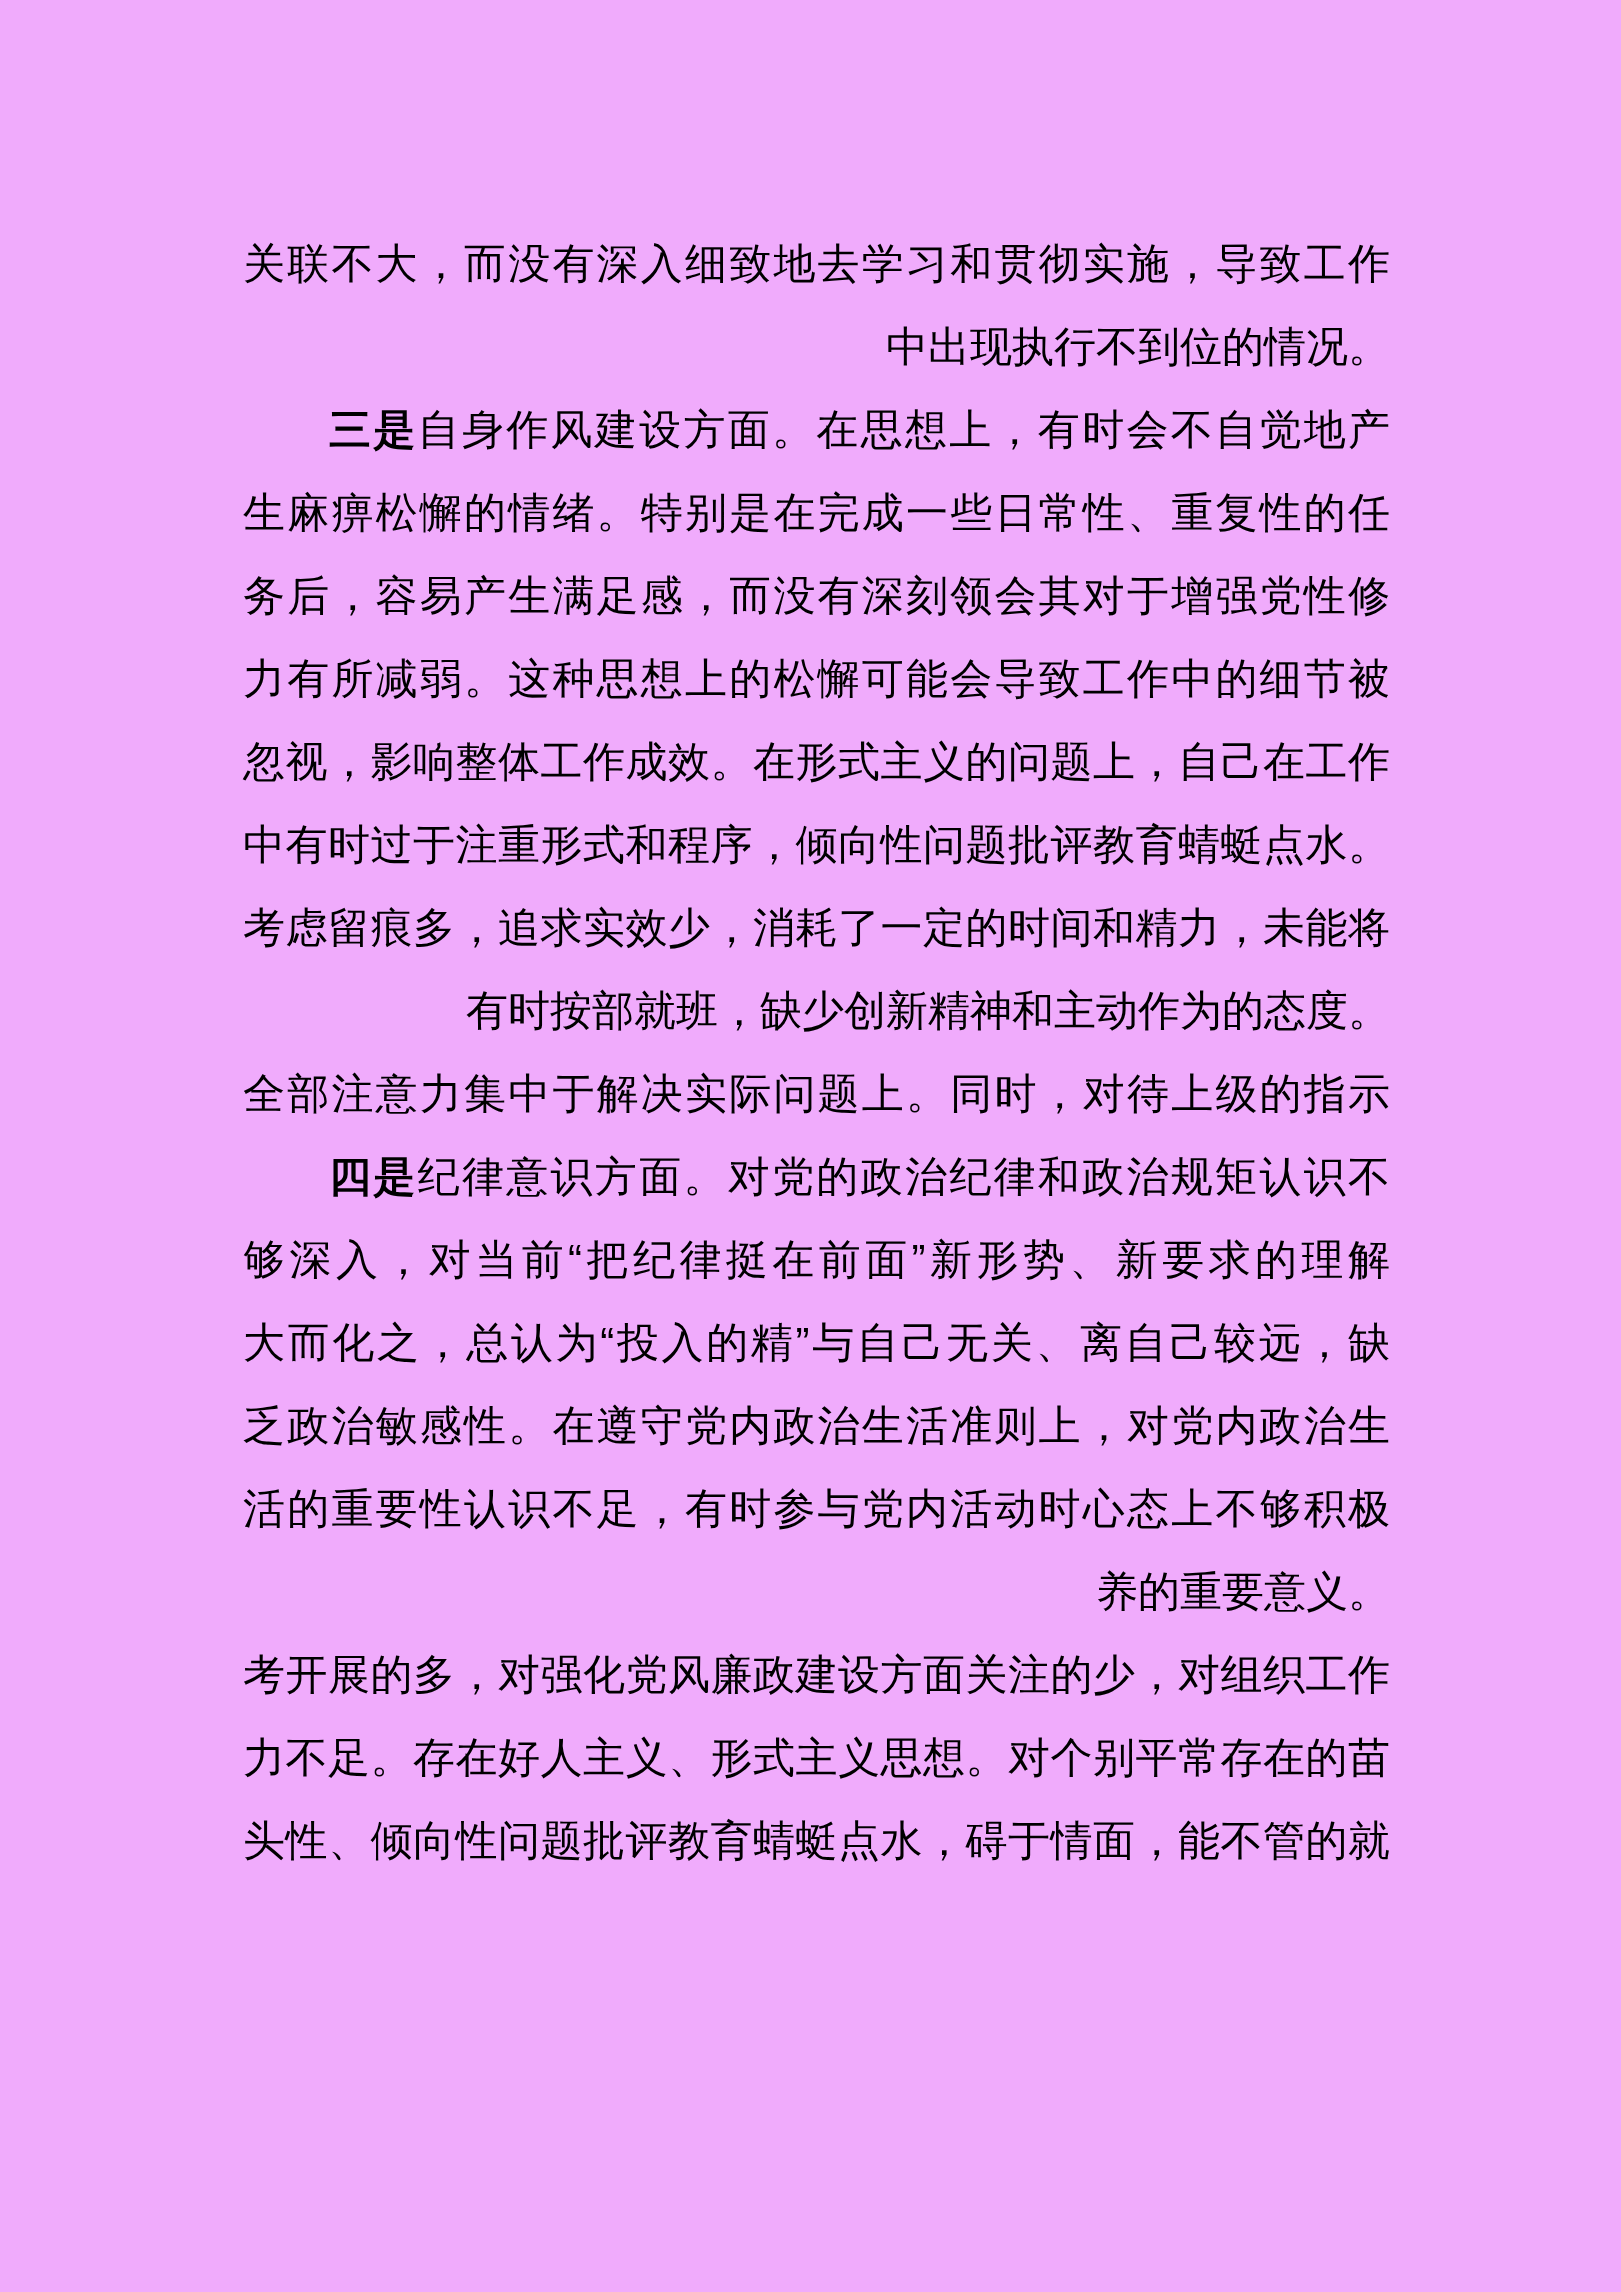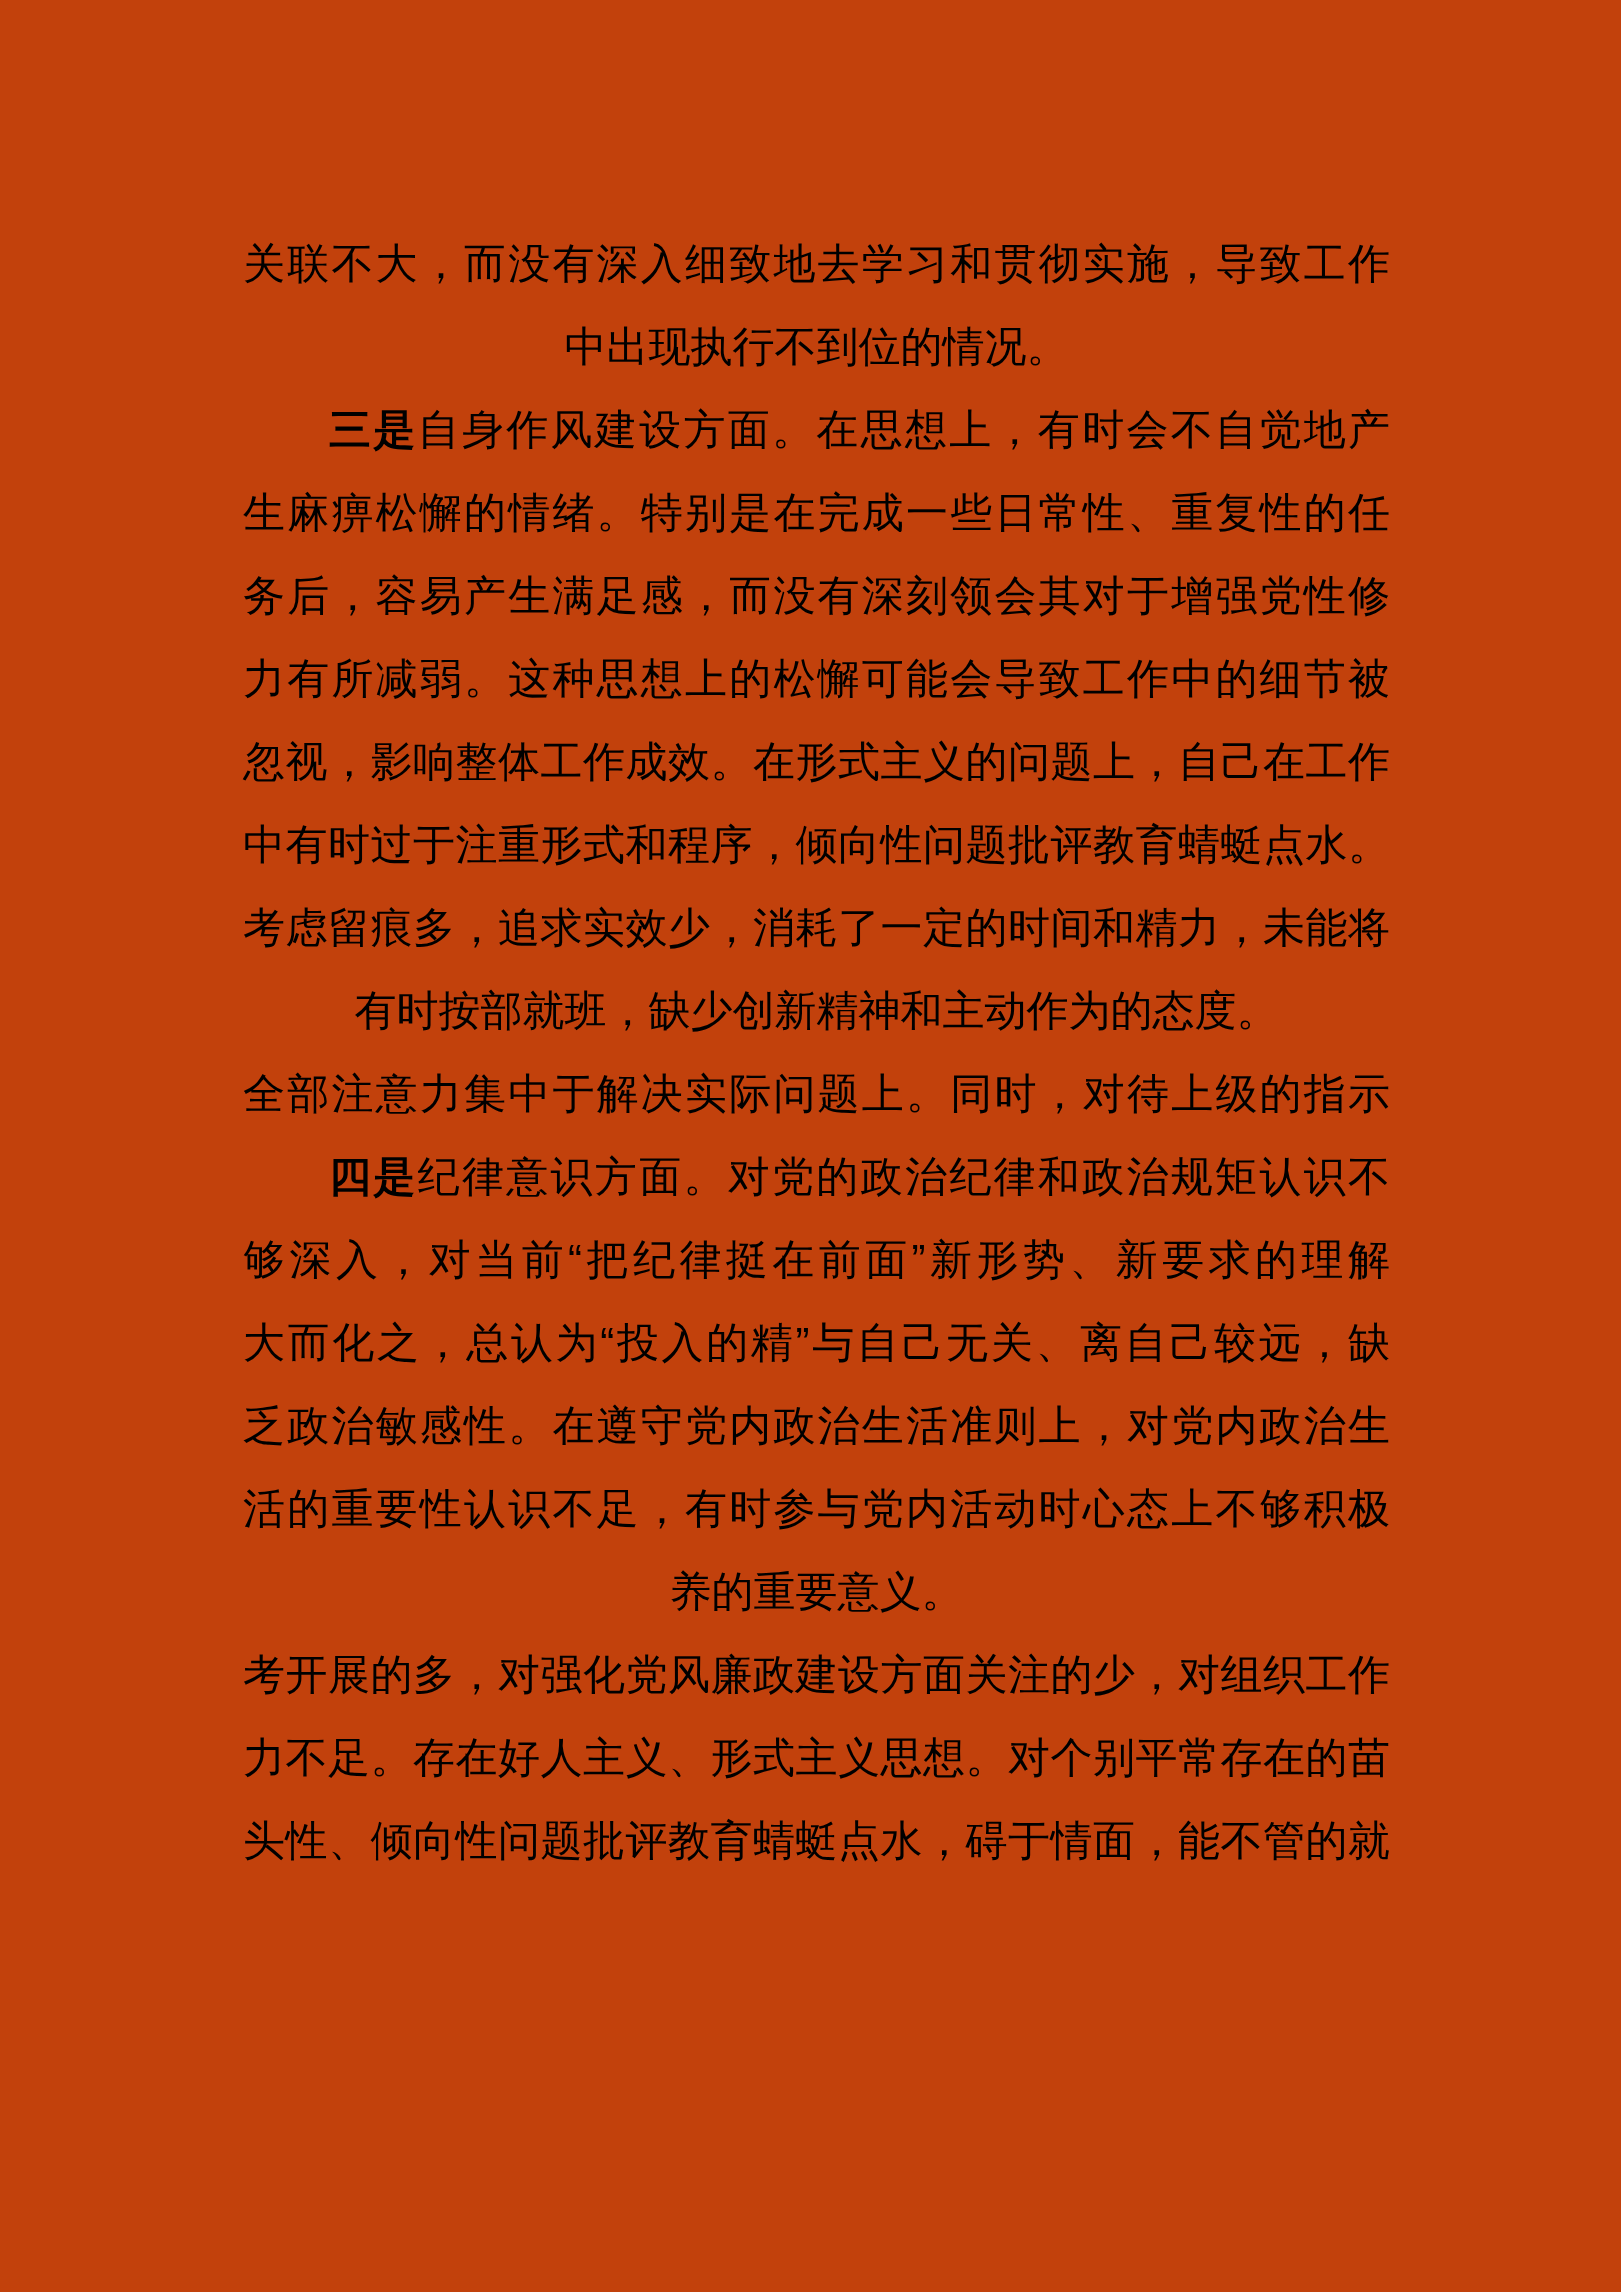--- a/index.html
+++ b/index.html
@@ -11,37 +11,37 @@
     width: 1621px;
     height: 2293px;
     background: #ffffff;
     color: #000000;
     font-family: "Liberation Sans", sans-serif;
     overflow: hidden;
   }
   .page {
     position: absolute;
     inset: 0;
-    background: #c2410c;
+    background: #f0abfc;
   }
   .text-body {
     position: absolute;
     left: 243px;
     top: 222px;
     width: 1147px;
     font-size: 42px;
     line-height: 83px;
     color: #000000;
   }
   .paragraph {
     margin: 0;
   }
   .line {
     min-height: 83px;
-    text-align: center;
+    text-align: right;
   }
   .line.full {
     text-align: justify;
     text-align-last: justify;
   }
   .line.indent {
     text-indent: 86px;
   }
   .line b {
     font-weight: 700;

